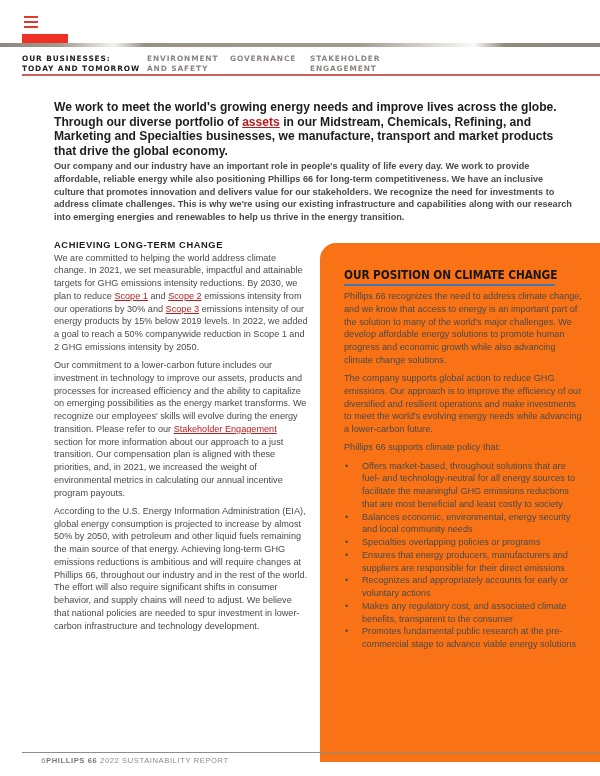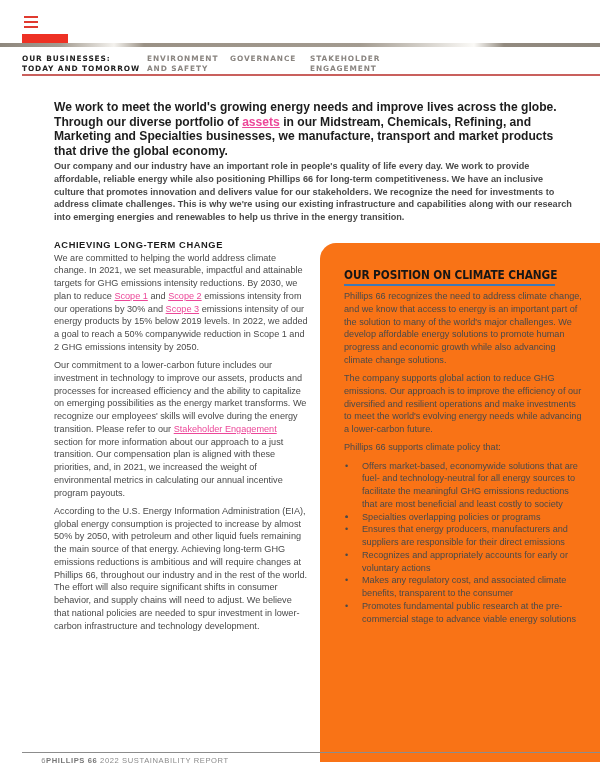--- a/index.html
+++ b/index.html
@@ -14,21 +14,21 @@
       background: linear-gradient(to right, #8e877d 0%, #a39b90 10%, #f4f2ee 19%, #9a9185 24%, #a39b90 60%, #fbfaf7 79%, #928a7f 84%, #8e877d 100%); }
 
     .nav { position: absolute; top: 50px; left: 22px; height: 24px; font-family: "DejaVu Sans", sans-serif; font-weight: bold; font-size: 7.4px; letter-spacing: 0.9px; line-height: 10px; }
     .nav-item { position: absolute; top: 4px; white-space: nowrap; cursor: pointer; }
     .nav-item.active { color: #222; }
     .nav-item.muted { color: #8a8580; }
     .nav-item .l { display: block; }
     .nav-rule { position: absolute; left: 22px; top: 74px; width: 578px; height: 2px; background: #c9605d; }
 
     .lead { position: absolute; left: 54px; top: 100px; width: 520px; font-size: 12.1px; line-height: 14.6px; font-weight: bold; color: #1d1d1d; }
-    .lead a, .body a { color: #ec4899; text-decoration: underline; text-align: center; }
+    .lead a, .body a { color: #b91c1c; text-decoration: underline; text-align: center; }
     .intro { position: absolute; left: 54px; top: 160px; width: 520px; font-size: 9.15px; line-height: 12.8px; color: #4a4a4a; font-weight: bold; }
 
     .left-col { position: absolute; left: 54px; top: 239px; width: 254px; font-size: 9.15px; line-height: 12.75px; color: #4a4a4a; }
     .left-col h3 { font-size: 9.3px; font-weight: bold; color: #1d1d1d; letter-spacing: 0.6px; line-height: 12px; margin-bottom: 0.5px; }
     .left-col p { margin-bottom: 5.5px; }
 
     .panel { position: absolute; left: 320px; top: 243px; width: 280px; height: 519px; background: #f97316; border-top-left-radius: 16px; }
     .panel h2 { position: absolute; left: 24px; top: 25px; font-family: "DejaVu Sans", sans-serif; font-weight: bold; font-size: 12.3px; color: #161616; transform: scaleX(0.86); transform-origin: left; white-space: nowrap; letter-spacing: -0.1px; }
     .panel .h-rule { position: absolute; left: 24px; top: 41px; width: 211px; height: 2px; background: #3f78b6; }
     .panel .content { position: absolute; left: 24px; top: 47px; width: 240px; font-size: 9.15px; line-height: 12.75px; color: #4a4a4a; }
@@ -84,22 +84,22 @@
 </div>
 
 <aside class="panel">
   <h2>OUR POSITION ON CLIMATE CHANGE</h2>
   <div class="h-rule"></div>
   <div class="content">
     <p>Phillips 66 recognizes the need to address climate change, and we know that access to energy is an important part of the solution to many of the world's major challenges. We develop affordable energy solutions to promote human progress and economic growth while also advancing climate change solutions.</p>
     <p>The company supports global action to reduce GHG emissions. Our approach is to improve the efficiency of our diversified and resilient operations and make investments to meet the world's evolving energy needs while advancing a lower-carbon future.</p>
     <p>Phillips 66 supports climate policy that:</p>
     <ul style="margin-top:2px;">
-      <li><span class="bullet">•</span><span>Offers market-based, economywide solutions that are fuel- and technology-neutral for all energy sources to facilitate the meaningful GHG emissions reductions that are most beneficial and least costly to society</span></li>
-      <li><span class="bullet">•</span></li>
+      <li><span class="bullet">•</span><span>Offers market-based, throughout solutions that are fuel- and technology-neutral for all energy sources to facilitate the meaningful GHG emissions reductions that are most beneficial and least costly to society</span></li>
+      <li><span class="bullet">•</span><span>Balances economic, environmental, energy security and local community needs</span></li>
       <li><span class="bullet">•</span><span>Specialties overlapping policies or programs</span></li>
       <li><span class="bullet">•</span><span>Ensures that energy producers, manufacturers and suppliers are responsible for their direct emissions</span></li>
       <li><span class="bullet">•</span><span>Recognizes and appropriately accounts for early or voluntary actions</span></li>
       <li><span class="bullet">•</span><span>Makes any regulatory cost, and associated climate benefits, transparent to the consumer</span></li>
       <li><span class="bullet">•</span><span>Promotes fundamental public research at the pre-commercial stage to advance viable energy solutions</span></li>
     </ul>
   </div>
 </aside>
 
 <div class="footer-rule"></div>

